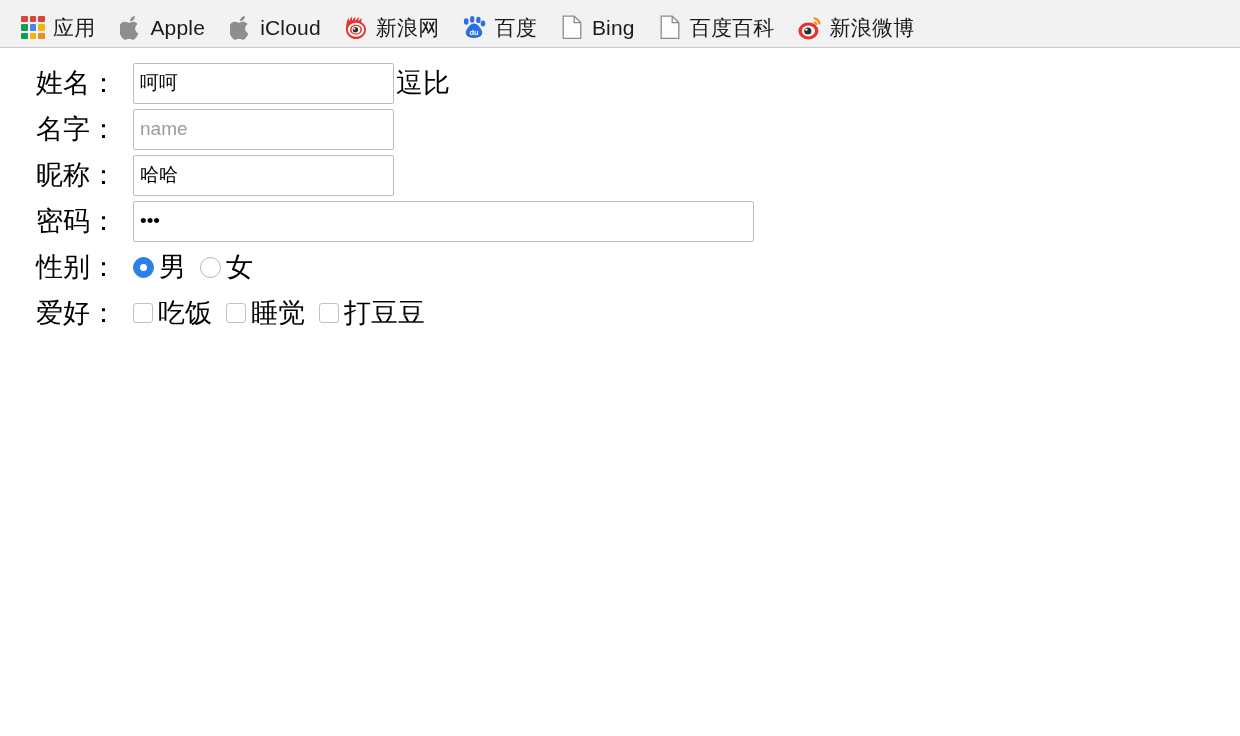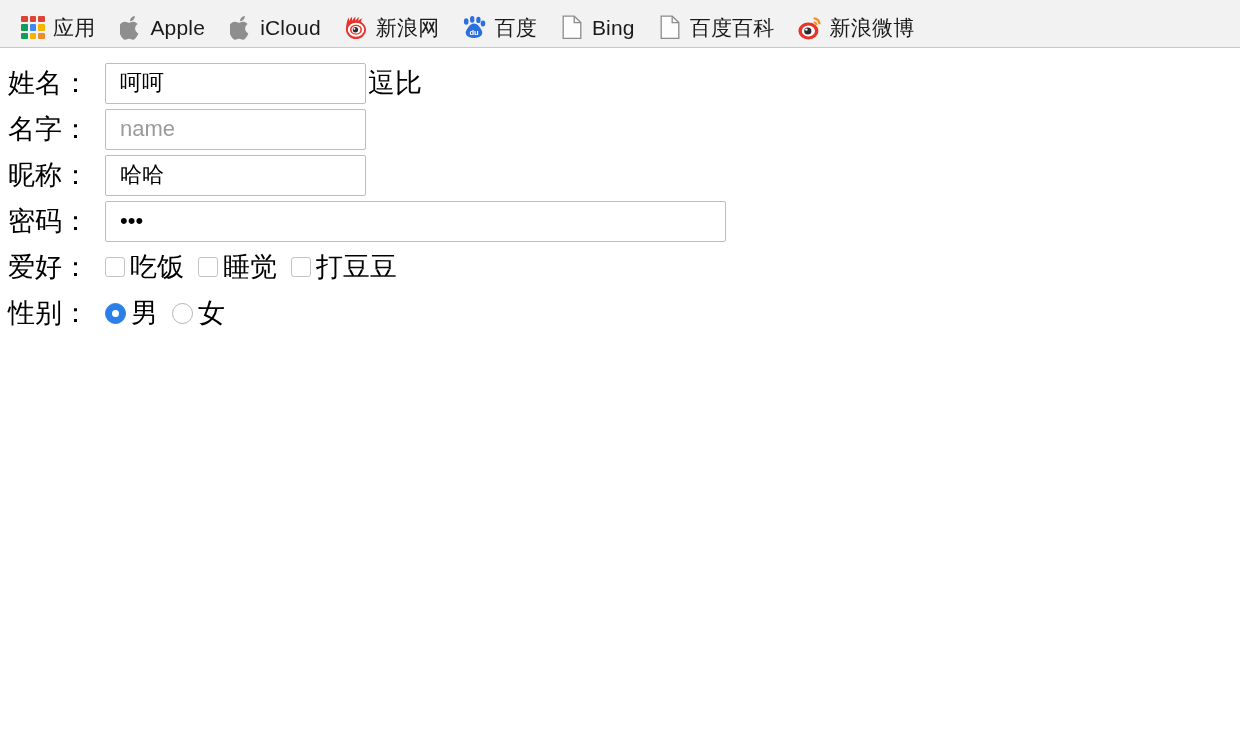--- a/index.html
+++ b/index.html
@@ -57,39 +57,40 @@
   .apps-grid i { display: block; border-radius: 1px; }
 
   
   #form-area {
     padding: 12px 0 0 8px;
   }
   .form-row {
     display: flex;
     align-items: center;
     min-height: 46px;
+    margin-left: 28px;
   }
   .form-label {
     font-size: 27px;
     color: #000;
     width: 97px;
     flex: 0 0 97px;
     letter-spacing: 0px;
     line-height: 34px;
   }
   .text-input {
     height: 41px;
     width: 261px;
     border: 1px solid #bdbdbd;
     border-radius: 2px;
     background: #fff;
-    font-size: 22px;
+    font-size: 19px;
     font-family: "Liberation Sans", "DejaVu Sans", sans-serif;
     color: #000;
-    padding: 0 14px;
+    padding: 0 6px;
     outline: none;
   }
   .text-input::placeholder { color: #9b9b9b; }
   .text-input.wide { width: 621px; }
   .after-text {
     font-size: 27px;
     color: #000;
     margin-left: 2px;
     line-height: 34px;
   }
@@ -253,44 +254,44 @@
     <span class="form-label">昵称：</span>
     <input class="text-input" type="text" value="哈哈" style="">
   </div>
 
   <div class="form-row">
     <span class="form-label">密码：</span>
     <input class="text-input wide" type="text" value="•••" style="">
   </div>
 
   <div class="form-row">
+    <span class="form-label">性别：</span>
+    <span class="opt-group">
+      <span class="opt">
+        <span class="radio checked"></span>
+        <span class="opt-label">男</span>
+      </span>
+      <span class="opt">
+        <span class="radio"></span>
+        <span class="opt-label">女</span>
+      </span>
+    </span>
+  </div>
+
+  <div class="form-row">
     <span class="form-label">爱好：</span>
     <span class="opt-group">
       <span class="opt">
         <span class="checkbox"></span>
         <span class="opt-label">吃饭</span>
       </span>
       <span class="opt">
         <span class="checkbox"></span>
         <span class="opt-label">睡觉</span>
       </span>
       <span class="opt">
         <span class="checkbox"></span>
         <span class="opt-label">打豆豆</span>
       </span>
     </span>
   </div>
 
-  <div class="form-row">
-    <span class="form-label">性别：</span>
-    <span class="opt-group">
-      <span class="opt">
-        <span class="radio checked"></span>
-        <span class="opt-label">男</span>
-      </span>
-      <span class="opt">
-        <span class="radio"></span>
-        <span class="opt-label">女</span>
-      </span>
-    </span>
-  </div>
-
 </div>
 
 </body></html>

